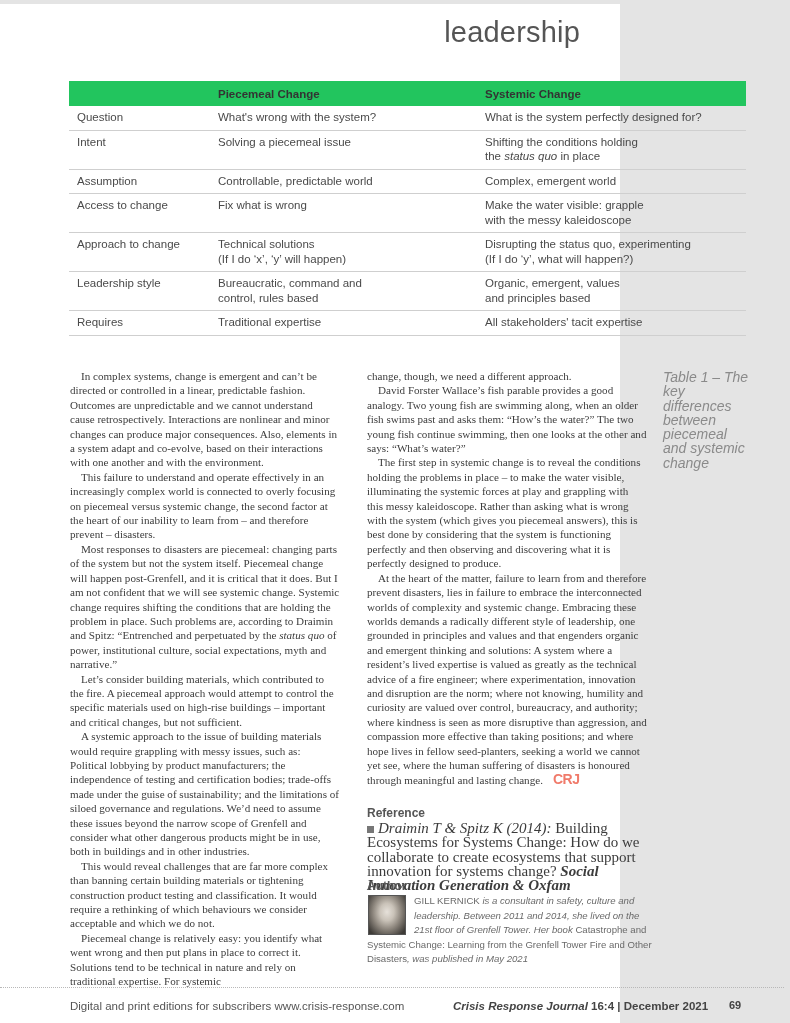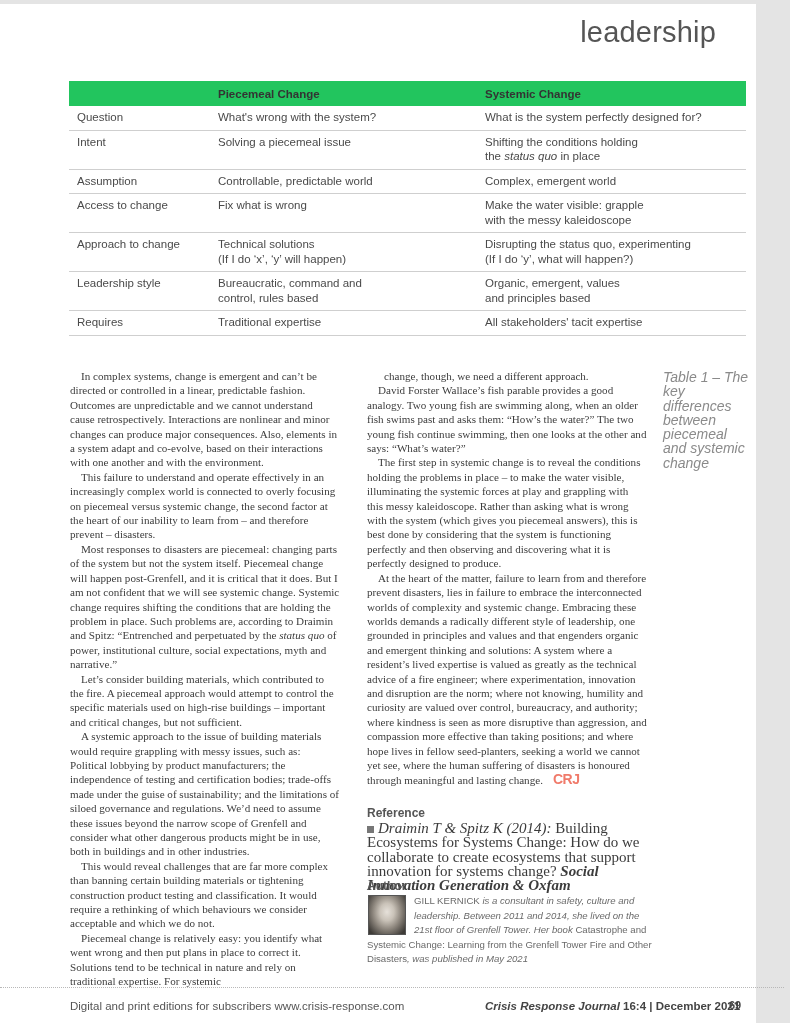--- a/index.html
+++ b/index.html
@@ -3,21 +3,21 @@
 <meta charset="utf-8">
 <style>
   html, body { margin: 0; padding: 0; }
   body {
     width: 790px; height: 1023px; overflow: hidden;
     background: #e4e4e4;
     font-family: "Liberation Sans", sans-serif;
     color: #3a3a3a;
   }
   .page {
-    position: absolute; left: 0; top: 4px; width: 756px; height: 1019px;
+    position: absolute; left: 0; top: 4px; width: 620px; height: 1019px;
     background: #ffffff;
   }
   .section-title {
     position: absolute; right: 40px; top: 12px;
     font-family: "Liberation Sans", sans-serif;
     font-weight: 300; font-size: 29px; color: #555;
     letter-spacing: 0.2px;
   }
   table.compare {
     position: absolute; left: 69px; top: 77px; width: 677px;
@@ -37,21 +37,21 @@
   table.compare col.c1 { width: 141px; }
   table.compare col.c2 { width: 267px; }
   .cols {
     position: absolute; top: 365px; left: 0; width: 784px;
     font-family: "Liberation Serif", serif; font-size: 11.1px;
     line-height: 14.4px; color: #3c3c3c;
   }
   .col1 { position: absolute; left: 70px; width: 270px; }
   .col2 { position: absolute; left: 367px; width: 280px; }
   .col p { margin: 0; text-indent: 11px; }
-  .col p.noindent { text-indent: 0; margin-left: 17px; }
+  .col p.noindent { text-indent: 0; }
   .caption {
     position: absolute; left: 663px; top: 366px; width: 90px;
     font-family: "Liberation Sans", sans-serif; font-style: italic;
     font-size: 14px; line-height: 14.3px; color: #8a8a8a;
   }
   .cri-mark {
     font-family: "Liberation Sans", sans-serif; font-weight: bold;
     color: #f07a6a; font-size: 14px; margin-left: 10px; letter-spacing: -0.5px;
   }
   .ref-block { position: absolute; left: 367px; top: 802px; width: 290px; }
@@ -78,21 +78,21 @@
   .footer-rule {
     position: absolute; left: 0; top: 983px; width: 784px; height: 0;
     border-top: 1px dotted #b8b8b8;
   }
   .footer {
     position: absolute; top: 996px; left: 0; width: 784px;
     font-family: "Liberation Sans", sans-serif; font-size: 11.5px; color: #555;
   }
   .footer .left { position: absolute; left: 70px; }
   .footer .mid { position: absolute; left: 453px; font-weight: bold; color: #444; }
-  .footer .mid i { font-style: italic; margin-left: 32px; }
+  .footer .mid i { font-style: italic; }
   .footer .num { position: absolute; left: 729px; font-weight: bold; font-size: 11px; top: -1px; color: #444; }
   i.em { font-style: italic; }
 </style>
 </head>
 <body>
 
 <div class="page">
 
   <div class="section-title">leadership</div>
 

